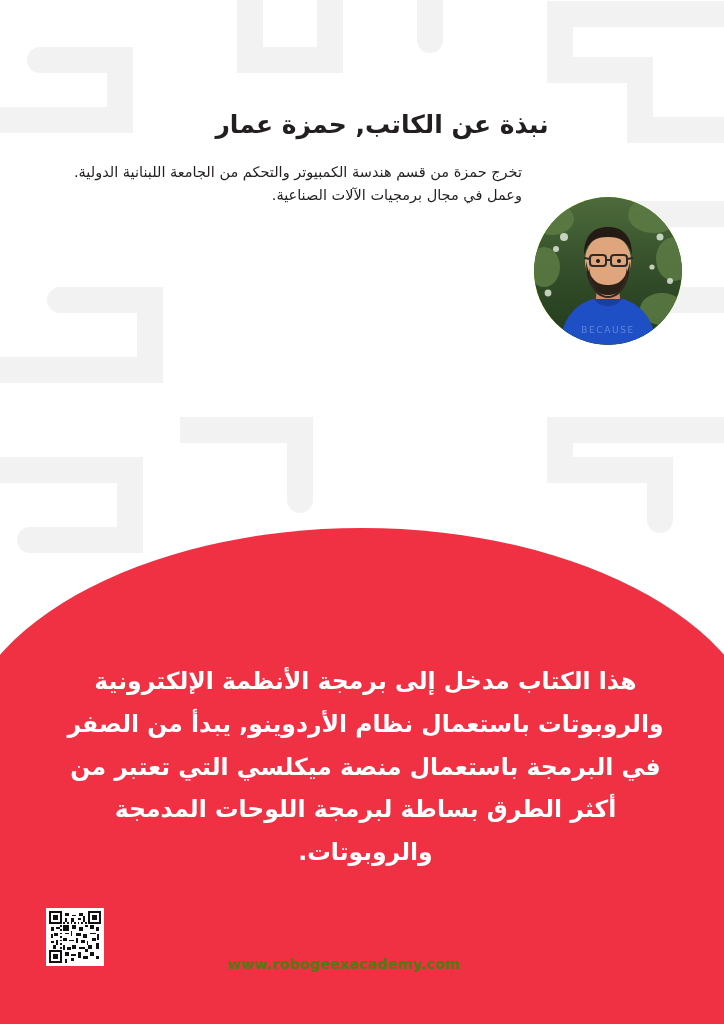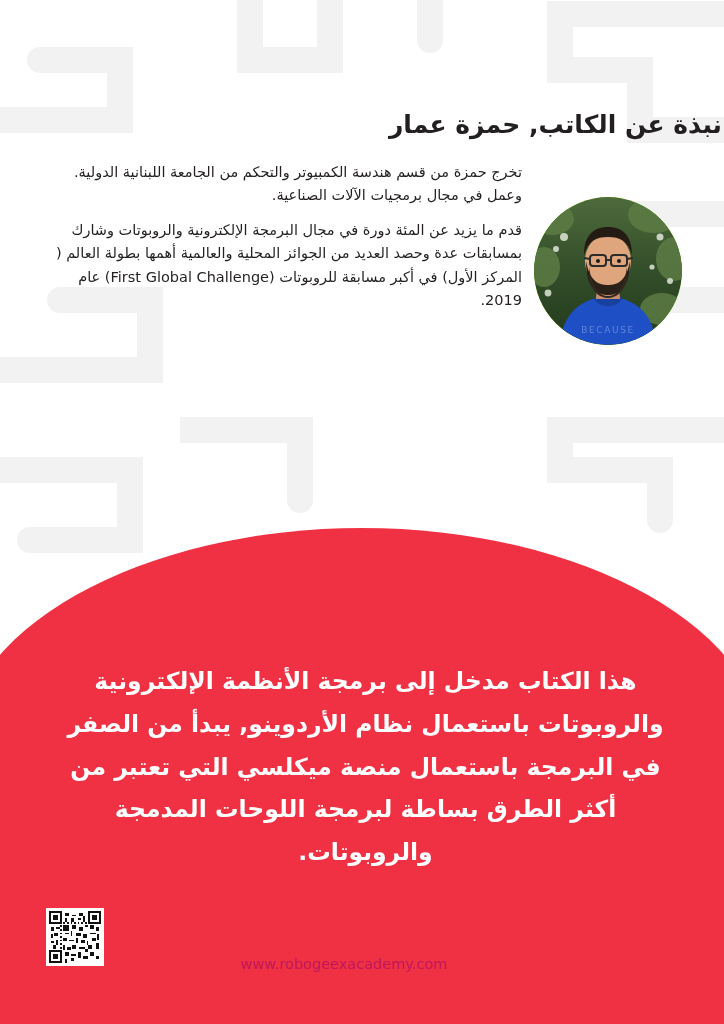--- a/index.html
+++ b/index.html
@@ -28,21 +28,21 @@
   .author-section {
     position:absolute;
     top:110px;
     left:0;
     right:0;
     z-index:3;
     padding:0 42px 0 42px;
   }
 
   .author-title {
-    text-align:right;
+    text-align:center;
     font-size:25px;
     color:#231f20;
     font-weight:bold;
     letter-spacing:0;
     margin-right:-40px;
     margin-bottom:22px;
   }
 
   .author-body {
     display:flex;
@@ -107,25 +107,26 @@
     z-index:5;
     margin-left:7px;
   }
 
   .site-url {
     position:absolute;
     bottom:52px;
     left:0;
     right:0;
     text-align:center;
-    color:#be185d;
+    color:#4d7c0f;
     font-size:14.5px;
     direction:ltr;
     z-index:5;
     padding-right:36px;
+    font-weight:bold;
   }
 
   
   .qr {
     position:absolute;
     left:46px;
     bottom:58px;
     width:58px;
     height:58px;
     background:#ffffff;
@@ -223,21 +224,20 @@
           <g fill="#1b1b1b">
             <circle cx="64" cy="64" r="2"></circle>
             <circle cx="85" cy="64" r="2"></circle>
           </g>
         </g>
       </svg>
     </div>
 
     <div class="author-text">
       <p>تخرج حمزة من قسم هندسة الكمبيوتر والتحكم من الجامعة اللبنانية الدولية. وعمل في مجال برمجيات الآلات الصناعية.</p>
-      <p>قدم  ما يزيد عن المئة دورة في مجال البرمجة الإلكترونية والروبوتات وشارك  بمسابقات عدة  وحصد العديد من الجوائز المحلية والعالمية أهمها بطولة العالم ( المركز الأول) في أكبر مسابقة للروبوتات (First Global Challenge) عام 2019.</p>
     </div>
 
   </div>
 </section>
 
 <div class="red-dome"></div>
 
 <p class="blurb">هذا الكتاب مدخل إلى برمجة الأنظمة الإلكترونية والروبوتات باستعمال نظام الأردوينو, يبدأ من الصفر في البرمجة باستعمال منصة ميكلسي التي تعتبر من أكثر الطرق بساطة لبرمجة اللوحات المدمجة والروبوتات.</p>
 
 <div class="qr">

